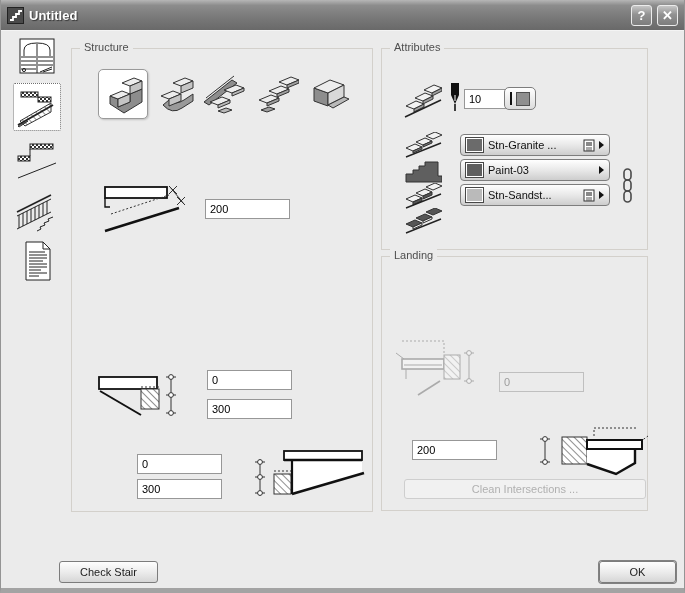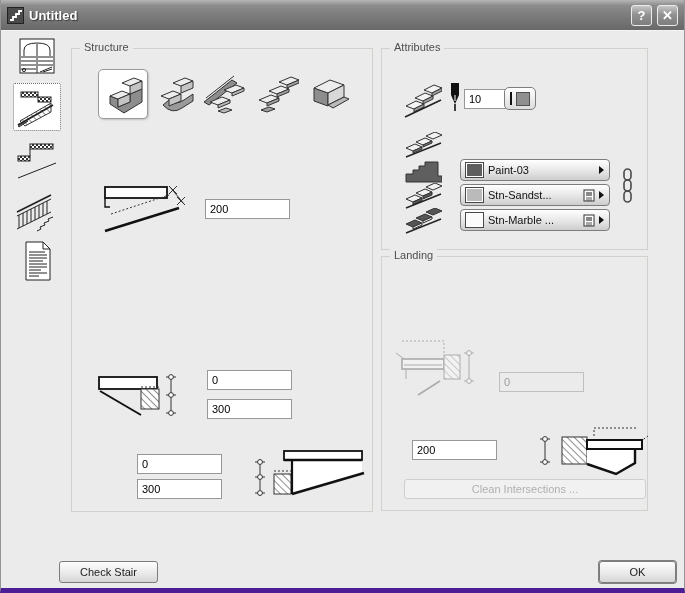--- a/index.html
+++ b/index.html
@@ -1,18 +1,18 @@
 <!DOCTYPE html>
 <html><head>
 <meta charset="utf-8">
 <style>
   html,body{margin:0;padding:0;background:#fff;}
   .window{position:relative;width:685px;height:593px;box-sizing:border-box;
     font-family:"Liberation Sans",sans-serif;background:#ebebeb;
-    border-left:1px solid #949494;border-right:1px solid #949494;border-bottom:5px solid #4c1d95;}
+    border-left:1px solid #949494;border-right:1px solid #949494;border-bottom:5px solid #a3a3a3;}
   .titlebar{height:30px;background:linear-gradient(#b6b6b6,#8c8c8c 18%,#787878 60%,#696969);
     display:flex;align-items:center;padding:0 6px;gap:5px;}
   .titleicon{width:17px;height:17px;display:flex;}
   .title{color:#fff;font-weight:bold;font-size:13px;flex:1;text-shadow:1px 1px 1px rgba(0,0,0,.55);}
   .tbtn{width:21px;height:21px;border:1px solid #ececec;border-radius:3px;
     background:linear-gradient(#c6c6c6,#929292 45%,#7d7d7d);color:#fff;font-weight:bold;
     font-size:13px;line-height:17px;text-align:center;padding:0;font-family:inherit;}
   .dialog-body{position:relative;height:558px;border-top:1px solid #f4f4f4;box-sizing:border-box;}
 
   .sidebtn{position:absolute;left:12px;width:48px;height:48px;display:flex;align-items:center;
@@ -307,20 +307,31 @@
       <span class="diagram" style="left:22px;top:83px">
         <svg width="38" height="26" viewBox="0 0 38 26">
           <polygon points="2,16 11,12 18,15 9,19" fill="#f2f2f2" stroke="#333"></polygon>
           <polygon points="9,19 18,15 18,17 9,21" fill="#777" stroke="#333"></polygon>
           <polygon points="12,10 21,6 28,9 19,13" fill="#f2f2f2" stroke="#333"></polygon>
           <polygon points="19,13 28,9 28,11 19,15" fill="#777" stroke="#333"></polygon>
           <polygon points="22,4 31,0 38,3 29,7" fill="#f2f2f2" stroke="#333"></polygon>
           <line x1="2" y1="25" x2="37" y2="11" stroke="#222" stroke-width="1.4"></line>
         </svg>
       </span>
+      <div class="dropdown" style="top:85px">
+        <span class="chip" style="background: rgb(107, 107, 107);"></span>
+        <span class="dlabel">Stn-Granite ...</span>
+        <svg width="12" height="13" viewBox="0 0 12 13">
+          <rect x="1" y="1" width="10" height="11" fill="#fff" stroke="#333"></rect>
+          <rect x="3" y="3" width="6" height="4" fill="#888"></rect>
+          <line x1="3" y1="9" x2="9" y2="9" stroke="#555"></line>
+            <line x1="3" y1="11" x2="9" y2="11" stroke="#555"></line>
+        </svg>
+        <span class="arrow"></span>
+      </div>
 
       <span class="diagram" style="left:22px;top:112px">
         <svg width="38" height="22" viewBox="0 0 38 22">
           <path d="M2,21 L2,13 L9,13 L9,9 L15,9 L15,5 L21,5 L21,1 L34,1 L34,15 L38,15 L38,21 Z" fill="#5f5f5f" stroke="#333"></path>
         </svg>
       </span>
       <div class="dropdown" style="top:110px">
         <span class="chip" style="background: rgb(95, 95, 95);"></span>
         <span class="dlabel">Paint-03</span>
         <span class="arrow"></span>
@@ -351,31 +362,20 @@
       <span class="diagram" style="left:22px;top:159px">
         <svg width="38" height="26" viewBox="0 0 38 26">
           <polygon points="2,16 11,12 18,15 9,19" fill="#555" stroke="#333"></polygon>
           <polygon points="9,19 18,15 18,17 9,21" fill="#f2f2f2" stroke="#333"></polygon>
           <polygon points="12,10 21,6 28,9 19,13" fill="#555" stroke="#333"></polygon>
           <polygon points="19,13 28,9 28,11 19,15" fill="#f2f2f2" stroke="#333"></polygon>
           <polygon points="22,4 31,0 38,3 29,7" fill="#555" stroke="#333"></polygon>
           <line x1="2" y1="25" x2="37" y2="11" stroke="#222" stroke-width="1.4"></line>
         </svg>
       </span>
-      <div class="dropdown" style="top:160px">
-        <span class="chip" style="background: rgb(250, 250, 250);"></span>
-        <span class="dlabel">Stn-Marble ...</span>
-        <svg width="12" height="13" viewBox="0 0 12 13">
-          <rect x="1" y="1" width="10" height="11" fill="#fff" stroke="#333"></rect>
-          <rect x="3" y="3" width="6" height="4" fill="#888"></rect>
-          <line x1="3" y1="9" x2="9" y2="9" stroke="#555"></line>
-            <line x1="3" y1="11" x2="9" y2="11" stroke="#555"></line>
-        </svg>
-        <span class="arrow"></span>
-      </div>
 
       <span class="diagram" style="left:238px;top:118px">
         <svg width="15" height="38" viewBox="0 0 15 38">
           <rect x="4" y="2" width="7" height="11" rx="3.5" fill="none" stroke="#4a4a4a" stroke-width="1.6"></rect>
           <rect x="4" y="13" width="7" height="11" rx="3.5" fill="none" stroke="#4a4a4a" stroke-width="1.6"></rect>
           <rect x="4" y="24" width="7" height="11" rx="3.5" fill="none" stroke="#4a4a4a" stroke-width="1.6"></rect>
         </svg>
       </span>
     </div>
 

